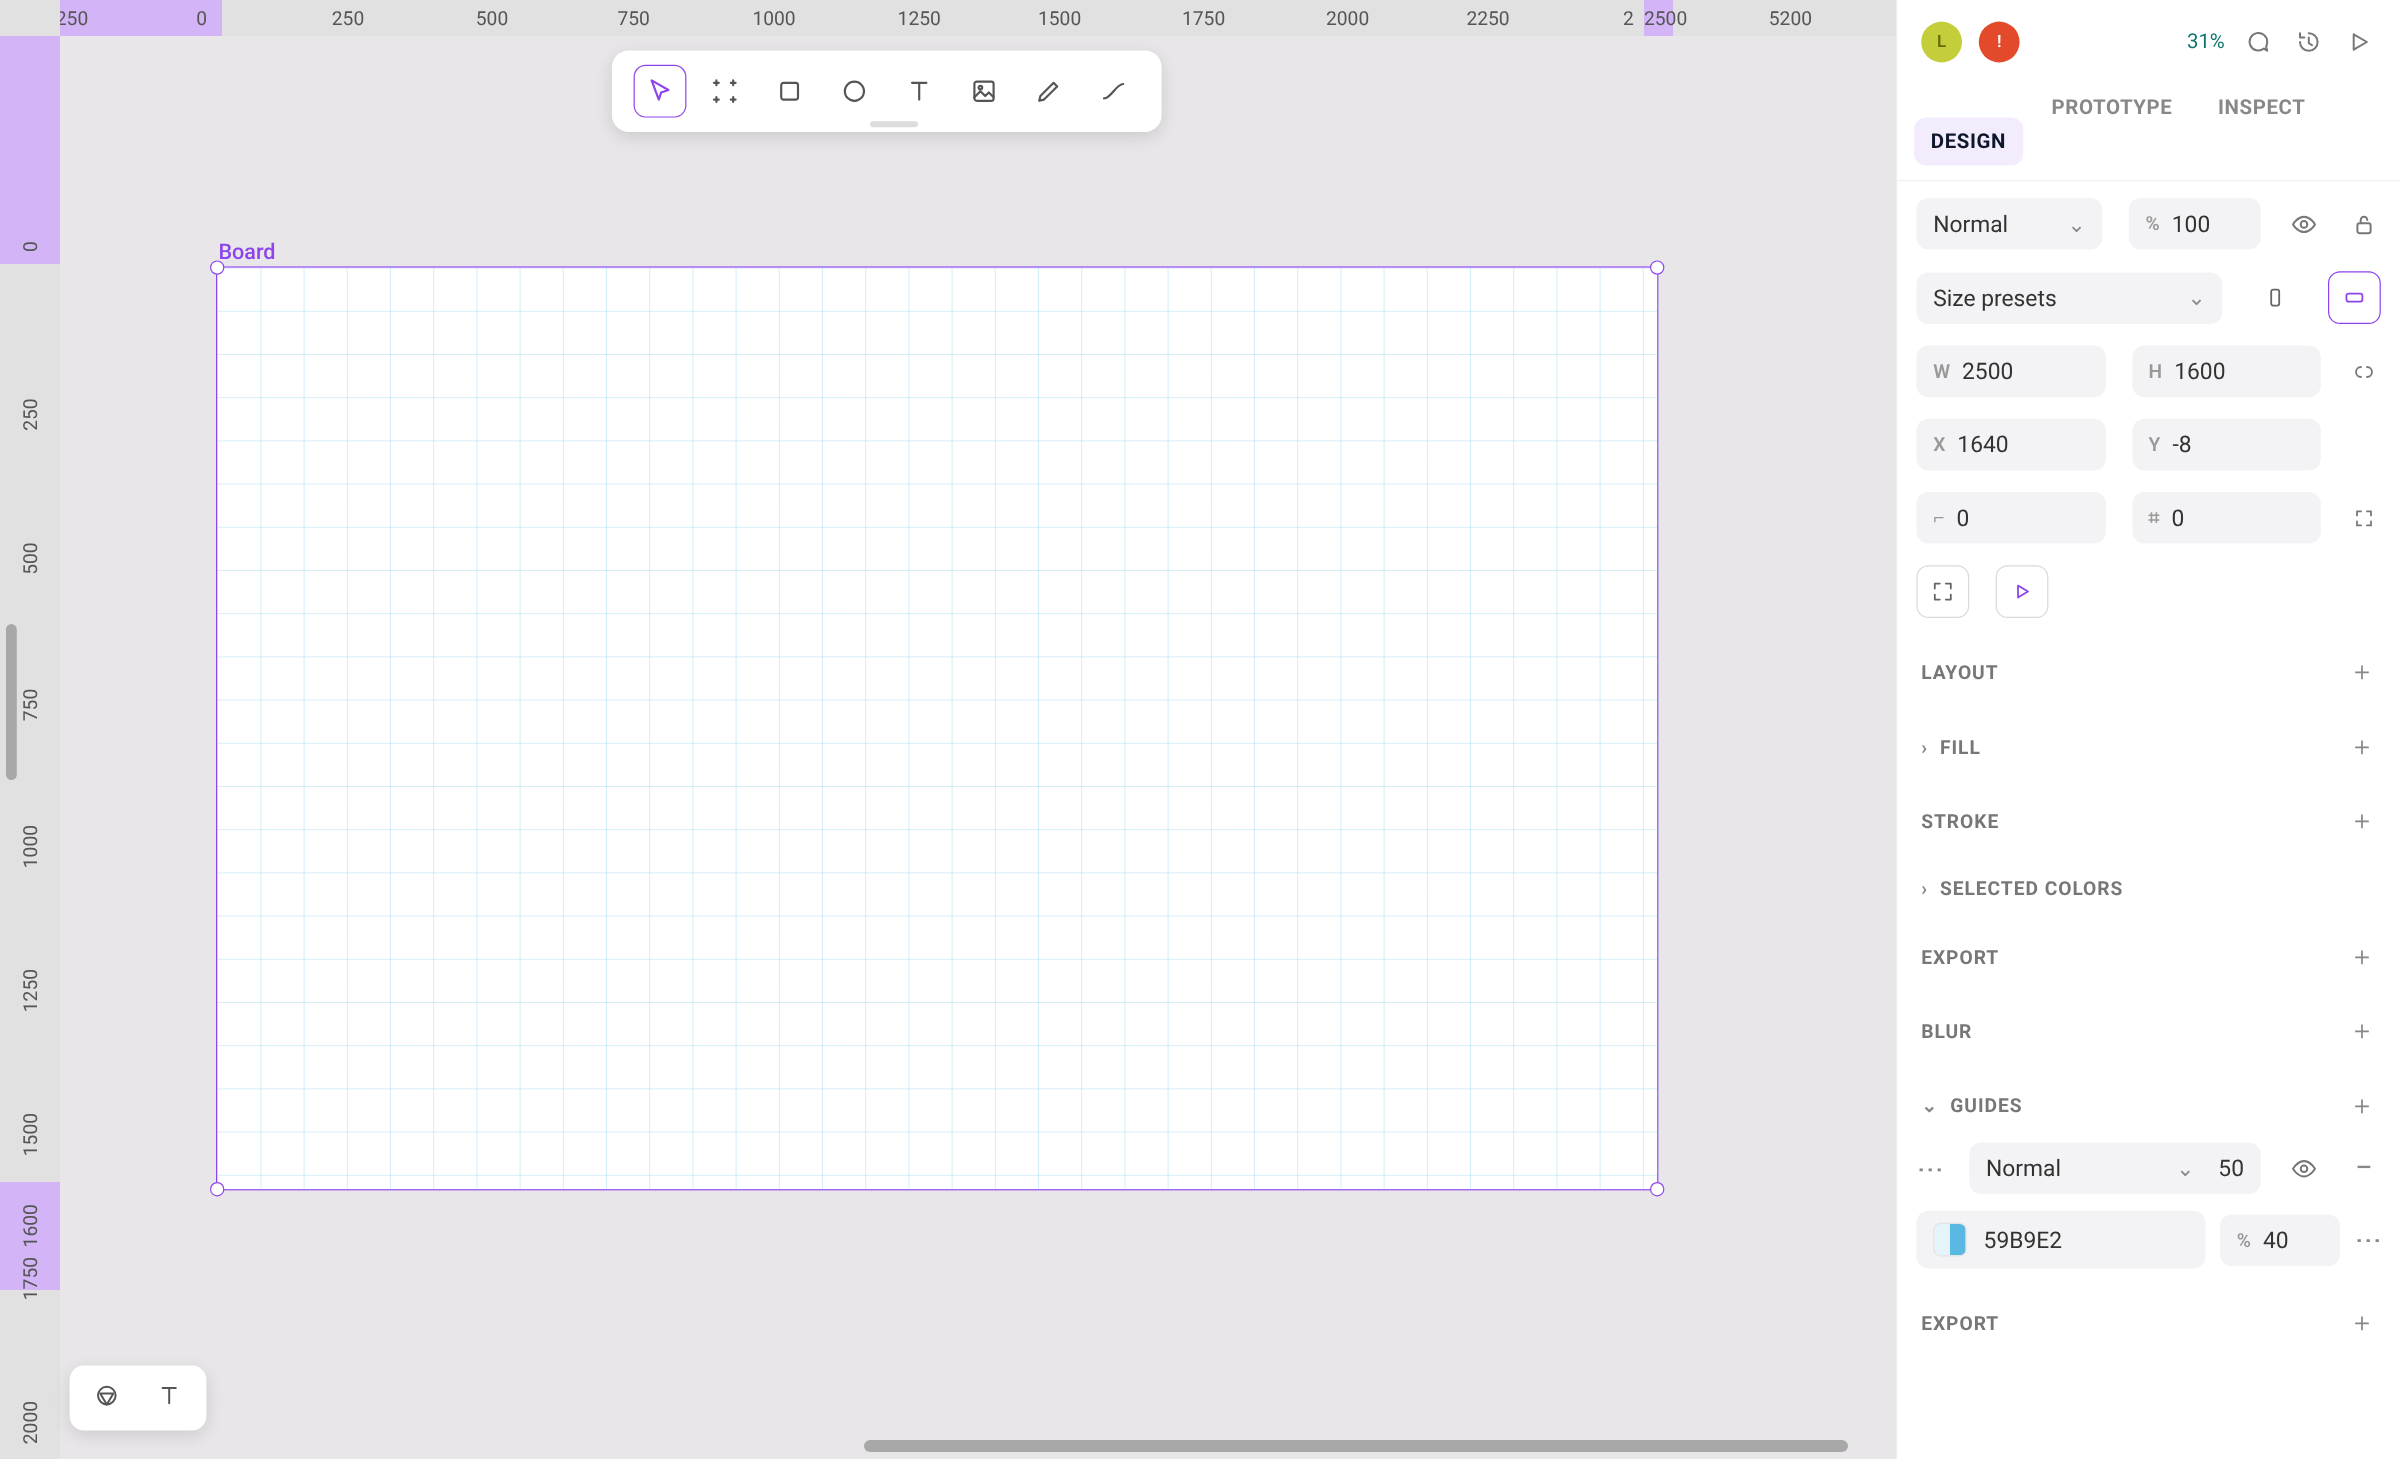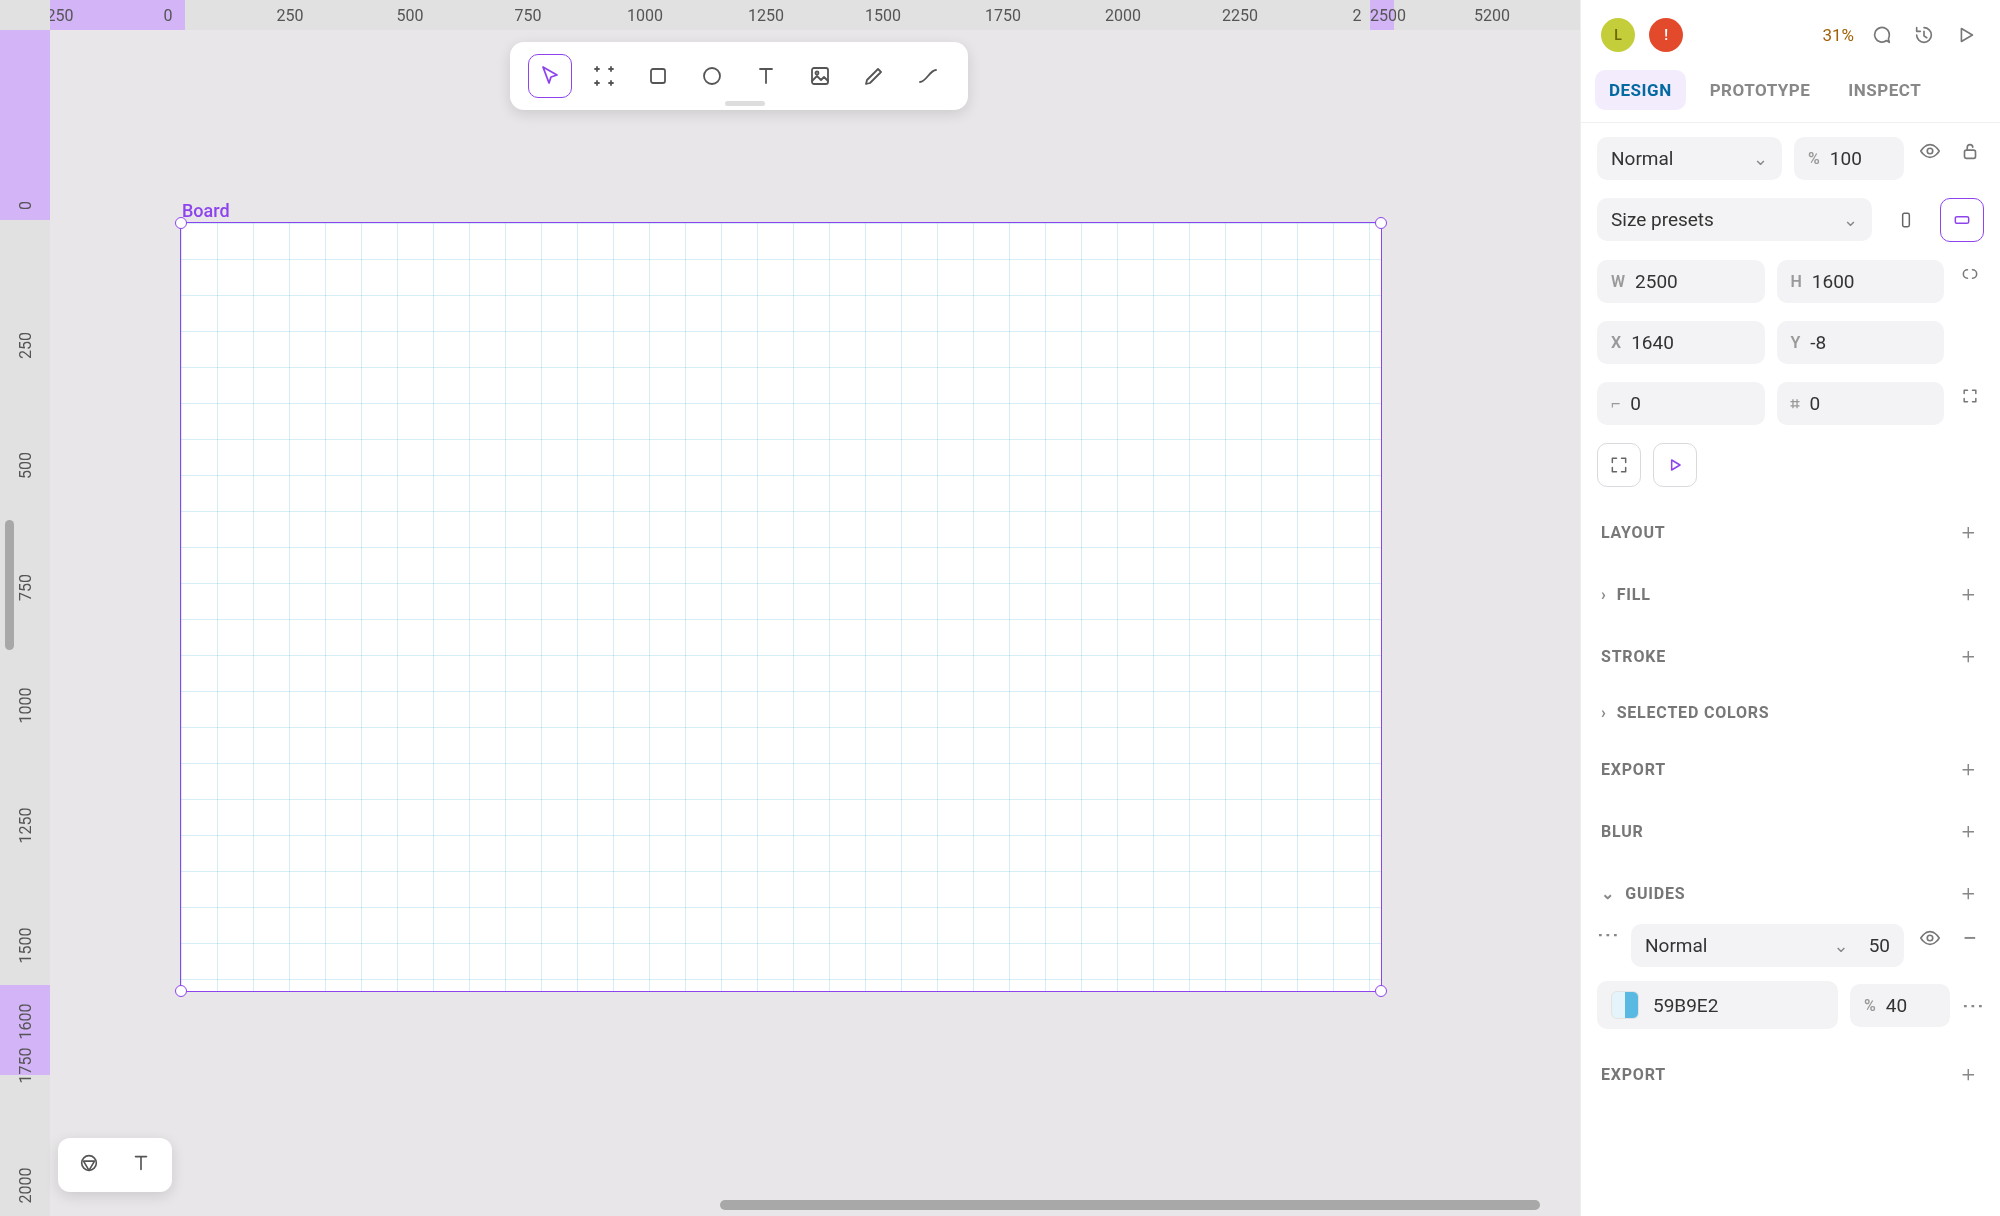--- a/index.html
+++ b/index.html
@@ -51,24 +51,24 @@
 
 .topbar { height:70px; display:flex; align-items:center; padding:0 20px; gap:14px; }
 .avatar { width:34px; height:34px; border-radius:50%; display:flex; align-items:center; justify-content:center; font-size:14px; font-weight:600; color:#fff; }
 .av1{ background:#C4CE3B; color:#6a6a00;} .av2{ background:#E24A2B; }
 .spacer{flex:1}
 .tb-ico { width:28px; height:28px; display:flex; align-items:center; justify-content:center; color:#777; cursor:pointer;}
 
 
 .tabs { display:flex; gap:10px; padding:0 14px 12px; border-bottom:1px solid #f0f0f0;}
 .tab { padding:10px 14px; border-radius:10px; font-weight:700; font-size:17px; letter-spacing:.5px; color:#888; cursor:pointer;}
-.tab.active { background:#F3ECFD; color:#0369a1; }
+.tab.active { background:#F3ECFD; color:#0f172a;margin-top:28px; }
 
 .section { padding:14px 16px; }
-.row { display:flex; gap:12px; align-items:flex-start; }
+.row { display:flex; gap:22px; align-items:center; }
 .field { background:#F3F3F5; border-radius:10px; padding:10px 14px; display:flex; align-items:center; gap:10px; }
 .field .lbl { color:#999; font-size:16px; font-weight:600;}
 .field .val { font-size:19px; color:#333; }
 .chev { margin-left:auto; color:#888; }
 .ico-btn { width:44px; height:44px; border-radius:10px; display:flex; align-items:center; justify-content:center; color:#666; }
 .ico-btn.sel { border:1.5px solid #8E44EC; color:#8E44EC; }
 .ico-btn.out { border:1.5px solid #D9D9DE; }
 
 .panel-h { display:flex; align-items:center; padding:16px 20px; font-weight:700; font-size:16px; letter-spacing:.8px; color:#777; }
 .panel-h .plus { margin-left:auto; color:#888; cursor:pointer; font-size:22px; font-weight:300;}
@@ -195,21 +195,21 @@
       <div class="h-thumb" style="left:670px; width:820px"></div>
     </div>
   </div>
 
   <div class="panel">
 
     <div class="topbar">
       <div class="avatar av1">L</div>
       <div class="avatar av2">!</div>
       <div class="spacer"></div>
-      <span style="color:#a16207;font-size:17px">31%</span>
+      <span style="color:#0f766e;font-size:17px">31%</span>
       <span class="tb-ico">
           <svg viewBox="0 0 24 24" width="22" height="22">
             <path d="M20 12a8 8 0 10-3 6l3 2-1-4a8 8 0 001-4z"></path>
           </svg>
         </span>
       <span class="tb-ico">
           <svg viewBox="0 0 24 24" width="22" height="22">
             <path d="M4 12a8 8 0 108-8"></path>
             <path d="M4 4v4h4"></path>
             <path d="M12 8v5l3 2"></path>

